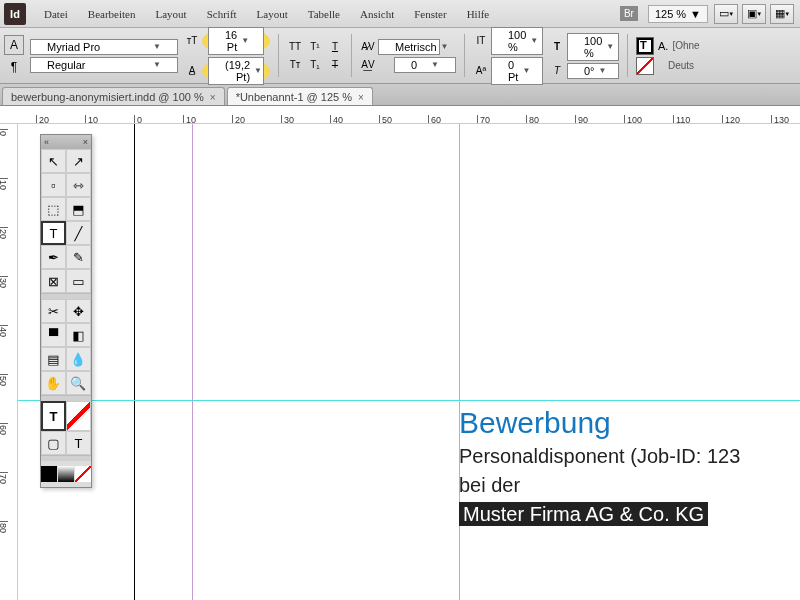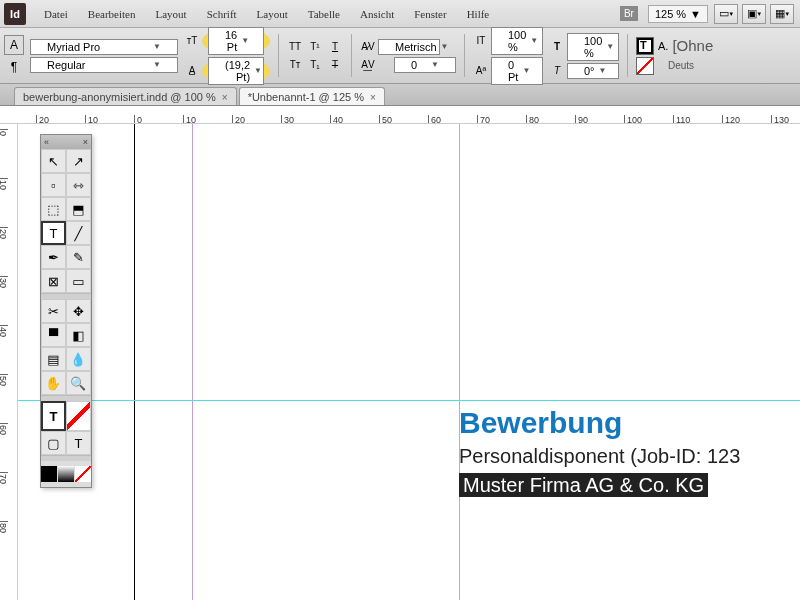--- a/index.html
+++ b/index.html
@@ -16,38 +16,38 @@
 .controlbar { background: linear-gradient(#e5e5e5, #d0d0d0); height: 56px; display: flex; border-bottom: 1px solid #999; padding: 2px 4px; gap: 6px; }
 .ctrl-col { display: flex; flex-direction: column; gap: 2px; justify-content: center; }
 .ctrl-icon { width: 20px; height: 20px; display: flex; align-items: center; justify-content: center; border: 1px solid transparent; font-size: 12px; }
 .dropdown { background: #fff; border: 1px solid #888; padding: 1px 16px; font-size: 11px; display: flex; align-items: center; justify-content: space-between; }
 .dropdown .arrow { font-size: 8px; color: #555; margin-left: 4px; }
 .highlight { background: radial-gradient(circle, #ffe680, #f5d54a); border-radius: 50%; padding: 0 6px; text-align: right; }
 .small-icon { width: 16px; height: 16px; font-size: 10px; display: inline-flex; align-items: center; justify-content: center; }
 .divider { width: 1px; background: #aaa; margin: 4px 2px; }
 .swatch { width: 18px; height: 18px; border: 1px solid #666; }
 
-.tabbar { background: linear-gradient(#ccc,#bbb); height: 22px; display: flex; align-items: flex-end; border-bottom: 1px solid #888; padding-left: 14px; }
+.tabbar { background: linear-gradient(#ccc,#bbb); height: 22px; display: flex; align-items: flex-end; border-bottom: 1px solid #888; padding-left: 2px; }
 .tab { background: #ddd; padding: 3px 8px 2px; font-size: 11px; border: 1px solid #999; border-bottom: none; border-radius: 3px 3px 0 0; margin-right: 2px; display: flex; align-items: center; gap: 6px; color: #444; }
 .tab.active { background: #f5f5f5; }
 .tab-close { font-size: 10px; color: #666; cursor: pointer; }
 
 .ruler-h { background: #fff; height: 18px; border-bottom: 1px solid #ccc; display: flex; align-items: flex-end; overflow: hidden; position: relative; }
 .ruler-h .tick { position: absolute; bottom: 0; font-size: 9px; color: #333; border-left: 1px solid #666; height: 8px; padding-left: 2px; }
 .workspace { display: flex; height: 476px; position: relative; }
 .ruler-v { background: #fff; width: 18px; border-right: 1px solid #ccc; position: relative; }
 .ruler-v .tick { position: absolute; left: 0; font-size: 9px; color: #333; border-top: 1px solid #666; width: 8px; padding-top: 1px; writing-mode: vertical-rl; text-align: right; }
 .canvas { flex: 1; background: #fff; position: relative; overflow: hidden; }
 .page-edge { position: absolute; left: 116px; top: 0; bottom: 0; width: 1px; background: #000; }
 .margin-guide { position: absolute; top: 0; bottom: 0; width: 1px; background: #c59bd4; }
 .guide-h { position: absolute; left: 0; right: 0; height: 1px; background: #4ee0e0; }
 .guide-v { position: absolute; top: 0; bottom: 0; width: 1px; background: #4ee0e0; }
 
 .doc-text { position: absolute; left: 441px; top: 282px; font-family: Arial, sans-serif; }
-.doc-title { font-size: 30px; font-weight: bold; color: #1577be; margin-bottom: 2px; }
+.doc-title { font-size: 30px; font-weight: normal; color: #1577be; margin-bottom: 2px; }
 .doc-line { font-size: 20px; color: #222; line-height: 1.45; }
 .doc-highlight { background: #222; color: #fff; padding: 1px 4px; }
 
 .tools-panel { position: absolute; left: 22px; top: 10px; background: linear-gradient(#eee,#dcdcdc); border: 1px solid #888; width: 52px; box-shadow: 2px 2px 4px rgba(0,0,0,0.2); }
 .tools-header { background: linear-gradient(#c8c8c8,#b0b0b0); height: 14px; display: flex; align-items: center; justify-content: space-between; padding: 0 3px; font-size: 9px; color: #444; }
 .tool-grid { display: grid; grid-template-columns: 1fr 1fr; }
 .tool { width: 25px; height: 24px; border: 1px solid #ccc; display: flex; align-items: center; justify-content: center; font-size: 13px; background: #e8e8e8; cursor: pointer; }
 .tool.sel { background: #fff; border: 2px solid #333; }
 .tool-divider { grid-column: 1 / -1; height: 6px; background: #d0d0d0; border-top: 1px solid #bbb; }
 .swatch-tool { grid-column: 1 / -1; height: 26px; display: flex; align-items: center; justify-content: center; gap: 1px; }
@@ -185,21 +185,21 @@
     </div>
   </div>
   <div class="divider"></div>
   <div class="ctrl-col">
     <div style="display:flex;align-items:center;gap:4px">
       <div class="swatch" style="background:#000;position:relative">
           <div style="position:absolute;inset:2px;background:#fff"></div>
           <span style="position:absolute;top:1px;left:3px;font-size:11px;font-weight:bold">T</span>
         </div>
       <span style="font-size:11px">A.</span>
-      <span style="font-size:15px;color:#555">[Ohne</span>
+      <span style="font-size:10px;color:#555">[Ohne</span>
     </div>
     <div style="display:flex;align-items:center;">
       <div class="swatch" style="background:linear-gradient(135deg,#fff 45%,red 45%,red 55%,#fff 55%)"></div>
       <span style="width:14px"></span>
       <span style="font-size:10px;color:#555">Deuts</span>
     </div>
   </div>
 </div>
 
 <div class="tabbar">
@@ -246,20 +246,21 @@
     </div>
   <div class="canvas">
     <div class="page-edge"></div>
     <div class="margin-guide" style="left:174px"></div>
     <div class="guide-v" style="left:441px"></div>
     <div class="guide-h" style="top:276px"></div>
 
     <div class="doc-text">
       <div class="doc-title">Bewerbung</div>
       <div class="doc-line"><span>Personaldisponent </span><span>(Job-ID</span><span>: 123</span></div>
+      <div class="doc-line">bei der</div>
       <div class="doc-line"><span class="doc-highlight">Muster Firma AG &amp; Co. KG</span></div>
     </div>
 
     <div class="tools-panel">
       <div class="tools-header">
           <span>«</span>
           <span>×</span>
         </div>
       <div class="tool-grid">
         <div class="tool">↖</div>

